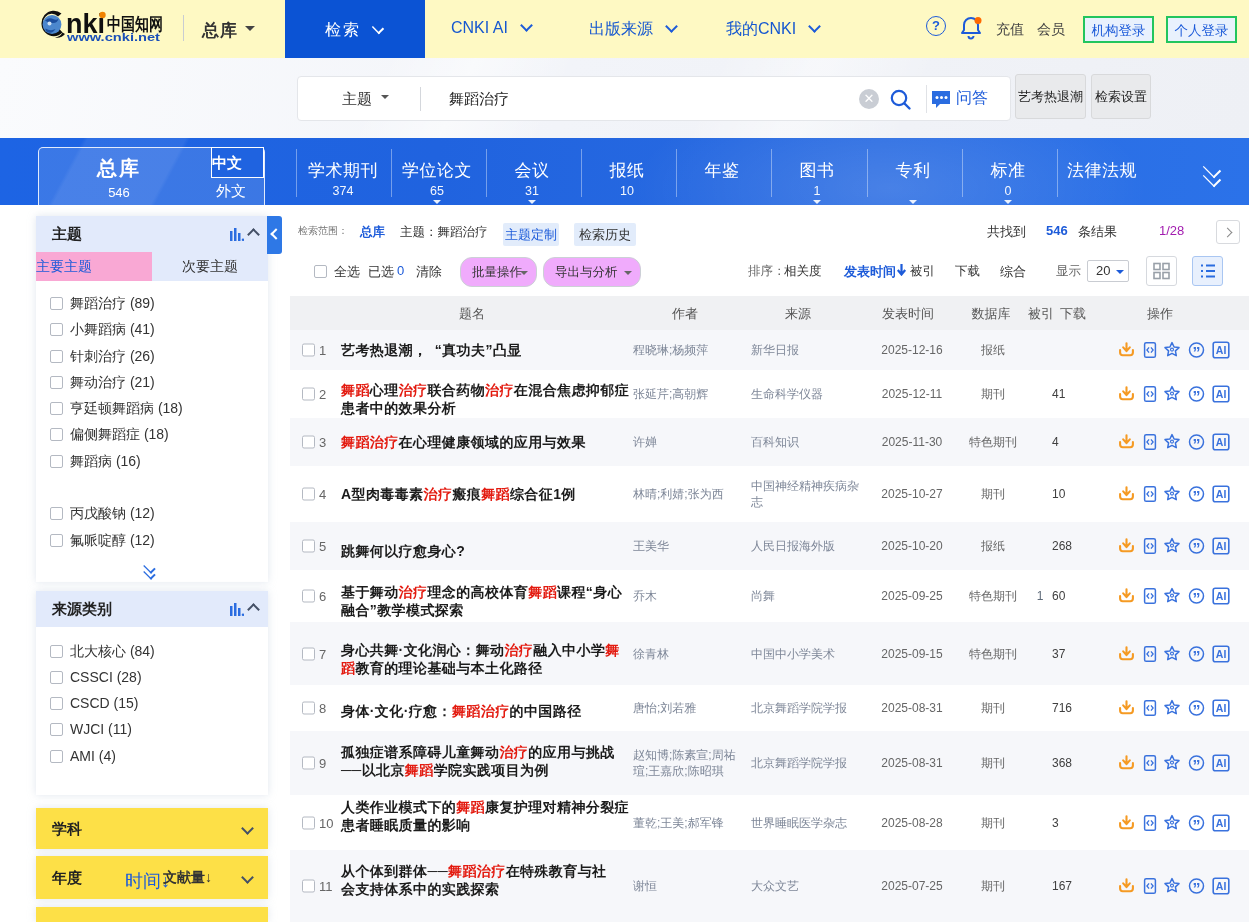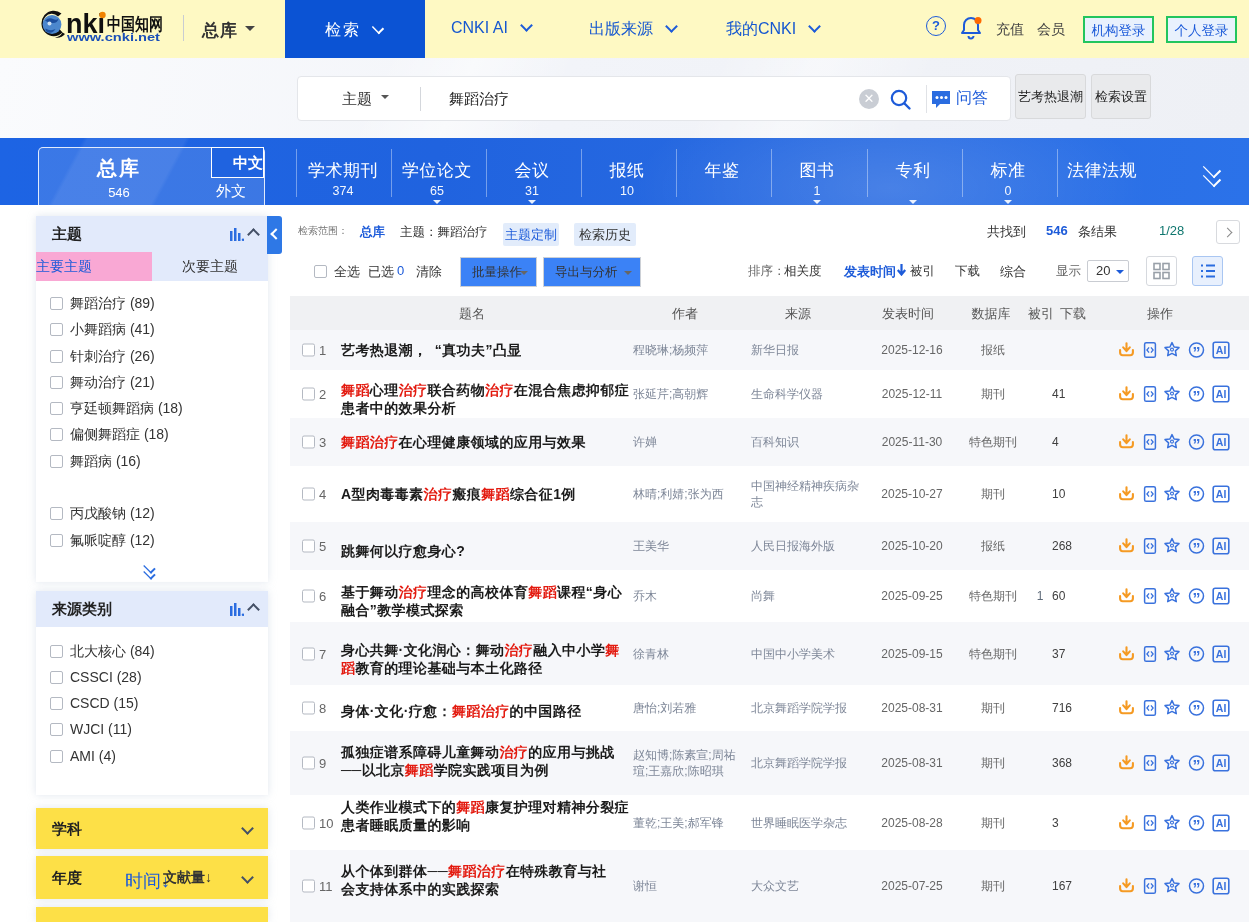--- a/index.html
+++ b/index.html
@@ -33,21 +33,21 @@
 .d2{position:absolute;left:628px;top:8px;width:1px;height:28px;background:#e0e2e6}
 .qa{position:absolute;left:658px;top:11px;font-size:16px;color:#1d5bd9}
 .gbtn{position:absolute;top:16px;height:45px;background:#e9eaec;border:1px solid #d8d9db;border-radius:3px;font-size:13px;color:#222;text-align:center;line-height:43px;white-space:nowrap}
 
 .nv{position:absolute;left:0;top:138px;width:1249px;height:67px;background:linear-gradient(95deg,#1d64e4 0%,#2063df 35%,#2a6ce2 70%,#2b72e9 100%);overflow:hidden}
 .nv .glow{position:absolute;left:610px;top:-60px;width:560px;height:220px;background:radial-gradient(ellipse at center,rgba(255,255,255,.14) 0%,rgba(255,255,255,0) 65%)}
 .nv .st1{position:absolute;left:-40px;top:-30px;width:380px;height:160px;background:linear-gradient(118deg,rgba(255,255,255,0) 30%,rgba(255,255,255,.07) 31%,rgba(255,255,255,.07) 52%,rgba(255,255,255,0) 53%)}
 .zkbox{position:absolute;left:38px;top:9px;width:227px;height:58px;background:rgba(255,255,255,.13);border:1px solid rgba(255,255,255,.85);border-bottom:none;border-radius:5px 5px 0 0}
 .zkbox .nm{position:absolute;left:0;top:7px;width:160px;text-align:center;font-size:20px;font-weight:700;color:#fff;letter-spacing:2px}
 .zkbox .ct{position:absolute;left:0;top:37px;width:160px;text-align:center;font-size:13px;color:#fff}
-.zw{position:absolute;right:0;top:-1px;width:53px;height:31px;border:1px solid #fff;background:#1f63e0;color:#fff;font-size:15px;font-weight:700;text-align:right;line-height:29px}
+.zw{position:absolute;right:0;top:-1px;width:53px;height:31px;border:1px solid #fff;background:#1f63e0;color:#fff;font-size:15px;font-weight:700;text-align:left;line-height:29px}
 .ww{position:absolute;right:0;bottom:0;width:66px;height:27px;color:#fff;font-size:15px;text-align:center;line-height:25px}
 .ni{position:absolute;top:22px;width:130px;text-align:center;color:#fff}
 .ni .n{font-size:17px;line-height:21px;letter-spacing:.5px}
 .ni .c{font-size:12.5px;line-height:15px;margin-top:3px;opacity:.95}
 .ni .ar{width:0;height:0;border:4px solid transparent;border-top-color:rgba(255,255,255,.9);margin:1px auto 0}
 .nsep{position:absolute;top:11px;width:1px;height:48px;background:rgba(255,255,255,.38)}
 .nvx{position:absolute;left:1204px;top:23px;width:23px;height:23px}
 .nvx i{position:absolute;left:0;width:16px;height:16px;border-right:2.5px solid #fff;border-bottom:2.5px solid #fff;transform:rotate(45deg) scaleY(.62)}
 
 .panel{position:absolute;left:36px;width:232px;background:#fff;box-shadow:0 0 8px rgba(170,182,205,.35)}
@@ -73,21 +73,21 @@
 
 .content{position:absolute;left:290px;top:215px;width:959px;height:707px;background:#fff}
 .crumbs{position:absolute;left:0;top:0;width:959px;height:33px}
 .crumbs span{position:absolute;top:8px;font-size:13px}
 .chip{position:absolute;top:6px;height:23px;border-radius:2px;background:#e2ecfb;font-size:12.5px;text-align:center;line-height:23px}
 .pgbtn{position:absolute;left:926px;top:5px;width:24px;height:24px;border:1px solid #d8dade;border-radius:3px;background:#fff}
 .pgbtn i{position:absolute;left:7px;top:8px;width:7px;height:7px;border-right:1.5px solid #888;border-top:1.5px solid #888;transform:rotate(45deg)}
 .tbar{position:absolute;left:0;top:33px;width:959px;height:48px}
 .tbar span{position:absolute;top:15px;font-size:13px;color:#333}
 .tbar .ck{top:17px}
-.bbtn{position:absolute;top:9px;height:30px;border:1px solid #ccd0d6;border-radius:0;background:#3b82f6;font-size:12.5px;color:#333;text-align:left;padding-left:11px;line-height:28px}
+.bbtn{position:absolute;top:9px;height:30px;border:1px solid #ccd0d6;border-radius:12px;background:#f0abfc;font-size:12.5px;color:#333;text-align:left;padding-left:11px;line-height:28px}
 .bbtn .tri,.selbox .tri{position:absolute;width:0;height:0;border:4px solid transparent;border-top-color:#666;right:8px;top:13px}
 .selbox{position:absolute;left:797px;top:12px;width:42px;height:22px;border:1px solid #c9ccd2;border-radius:2px;font-size:13px;color:#333;text-align:left;padding-left:8px;line-height:20px}
 .selbox .tri{border-top-color:#1d5bd9;right:4px;top:9px}
 .vbox{position:absolute;top:8px;width:31px;height:30px;border-radius:3px}
 
 .thead{position:absolute;left:0;top:81px;width:959px;height:34px;background:#f0f1f3}
 .thead span{position:absolute;top:9px;font-size:13px;color:#555;transform:translateX(-50%)}
 .row{position:absolute;left:0;width:959px}
 .row.g{background:#f6f7fa}
 .row>div{position:absolute;top:50%;transform:translateY(-50%)}
@@ -336,21 +336,21 @@
 <div class="content">
   <div class="crumbs">
     <span style="left:8px;color:#777;font-size:10px;top:9px">检索范围：</span>
     <span style="left:70px;color:#1d5bd9;font-weight:700;font-size:12.5px;top:9px">总库</span>
     <span style="left:110px;color:#333;font-size:12.5px;top:9px">主题：舞蹈治疗</span>
     <span class="chip" style="left:213px;width:56px;color:#1d5bd9">主题定制</span>
     <span class="chip" style="left:284px;width:62px;color:#333">检索历史</span>
     <span style="left:697px;color:#333">共找到</span>
     <span style="left:756px;color:#1d5bd9;font-weight:700">546</span>
     <span style="left:788px;color:#333">条结果</span>
-    <span style="left:869px;color:#0f766e">1/28</span>
+    <span style="left:869px;color:#a21caf">1/28</span>
     <div class="pgbtn">
           <i></i>
         </div>
   </div>
   <div class="tbar">
     <span class="ck" style="left:24px"></span>
     <span style="left:44px">全选</span>
     <span style="left:78px">已选</span>
         <span style="left:107px;color:#1d5bd9">0</span>
     <span style="left:126px">清除</span>

